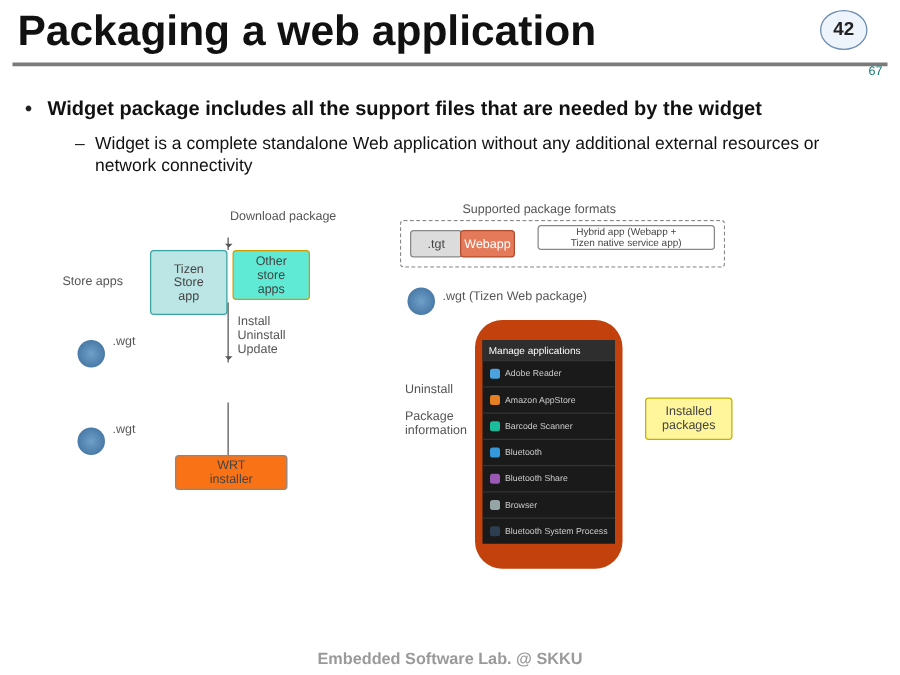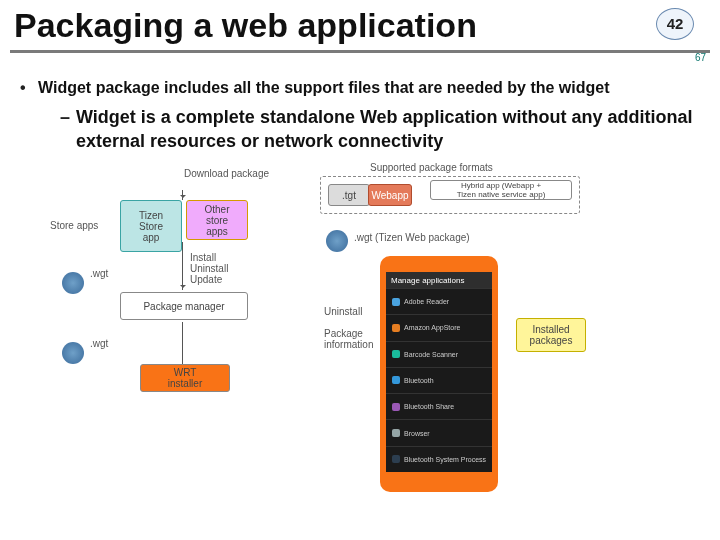--- a/index.html
+++ b/index.html
@@ -6,36 +6,36 @@
   .wrap{position:relative;width:720px;height:540px}
   .title{position:absolute;left:14px;top:6px;font-size:34px;font-weight:bold;color:#111}
   .rule{position:absolute;left:10px;top:50px;width:700px;height:3px;background:#7a7a7a}
   .pagebox{position:absolute;right:14px;top:6px;width:56px;height:48px}
   .pagecircle{position:absolute;left:6px;top:2px;width:36px;height:30px;border-radius:50%;border:1px solid #6a8ab0;background:#eef4fb;text-align:center;line-height:30px;font-size:15px;font-weight:bold;color:#222}
   .pagetotal{position:absolute;right:0;top:46px;font-size:10px;color:#0f766e}
   ul.lv1{position:absolute;left:20px;top:77px;margin:0;padding:0;list-style:none;width:680px}
   ul.lv1>li{position:relative;padding-left:18px;font-size:16px;font-weight:bold;color:#111;line-height:1.35}
   ul.lv1>li:before{content:"•";position:absolute;left:0;top:0;color:#222}
   ul.lv2{margin:6px 0 0 22px;padding:0;list-style:none}
-  ul.lv2>li{position:relative;padding-left:16px;font-size:18px;font-weight:bold;color:#111;line-height:1.35}
+  ul.lv2>li{position:relative;padding-left:16px;font-size:14px;font-weight:normal;color:#111;line-height:1.35}
   ul.lv2>li:before{content:"–";position:absolute;left:0;top:0;color:#222}
   .diagram{position:absolute;left:110px;top:160px;width:520px;height:300px;font-size:10px;color:#444}
   .box{position:absolute;border:1px solid #888;border-radius:3px;text-align:center;display:flex;align-items:center;justify-content:center;padding:2px 20px;box-sizing:border-box}
   .teal{background:#bce5e5;border-color:#3aa4a4}
-  .orange{background:#f0abfc;border-color:#d49a00}
+  .orange{background:#5eead4;border-color:#d49a00}
   .red{background:#e47a5a;border-color:#b04c2e;color:#fff}
   .gray{background:#dcdcdc}
   .yellow{background:#fff59a;border-color:#c4b000}
   .dashed{border:1px dashed #888;background:transparent}
   .lbl{position:absolute;font-size:10px;color:#555}
   .arrow{position:absolute;width:0;border-left:1px solid #555}
   .arrow:after{content:"";position:absolute;left:-3px;bottom:-1px;border:3px solid transparent;border-top-color:#555}
   .circle{position:absolute;width:22px;height:22px;border-radius:50%;background:radial-gradient(#6fa0c8,#3a6a9a)}
   .footer{position:absolute;left:0;bottom:6px;width:100%;text-align:center;font-size:13px;color:#9a9a9a;font-weight:bold}
-  .phone{position:absolute;width:118px;height:236px;border-radius:10px;background:#f97316}
+  .phone{position:absolute;width:118px;height:199px;border-radius:22px;background:#c2410c}
   .phscr{position:absolute;left:6px;top:16px;right:6px;bottom:20px;background:#1a1a1a;display:flex;flex-direction:column}
   .phhdr{height:16px;background:#2e2e2e;color:#fff;font-size:8px;display:flex;align-items:center;padding-left:5px}
   .phrow{flex:1;border-top:1px solid #333;color:#ccc;font-size:7px;display:flex;align-items:center;padding-left:6px}
   .phrow .ic{width:8px;height:8px;border-radius:2px;margin-right:4px}
 </style>
 </head>
 <body>
 <div class="wrap">
 
 <div class="title">Packaging a web application</div>
@@ -65,21 +65,20 @@
   <div class="arrow" style="left:72px;top:30px;height:10px"></div>
 
   <div class="circle" style="left:-48px;top:112px"></div>
   <div class="lbl" style="left:-20px;top:108px;white-space:pre">.wgt</div>
 
   <div class="arrow" style="left:72px;top:82px;height:48px"></div>
   <div class="lbl" style="left:80px;top:92px;white-space:pre">Install
 Uninstall
 Update</div>
 
-  <div class="box" style="left:10px;top:132px;width:128px;height:28px;background:#fff">Package manager</div>
 
   <div class="circle" style="left:-48px;top:182px"></div>
   <div class="lbl" style="left:-20px;top:178px">.wgt</div>
 
   <div class="arrow" style="left:72px;top:162px;height:56px"></div>
   <div class="box" style="left:30px;top:204px;width:90px;height:28px;background:#f97316">WRT installer</div>
 
   <div class="lbl" style="left:260px;top:2px">Supported package formats</div>
   <div class="box dashed" style="left:210px;top:16px;width:260px;height:38px"></div>
   <div class="box gray" style="left:218px;top:24px;width:34px;height:22px">.tgt</div>
@@ -123,14 +122,15 @@
     </div>
   </div>
 
   <div class="lbl" style="left:214px;top:146px">Uninstall</div>
   <div class="lbl" style="left:214px;top:168px;white-space:pre">Package
 information</div>
   <div class="box yellow" style="left:406px;top:158px;width:70px;height:34px;white-space:pre">Installed
 packages</div>
 </div>
 
+<div class="footer">Embedded Software Lab. @ SKKU</div>
 
 </div>
 
 </body></html>

